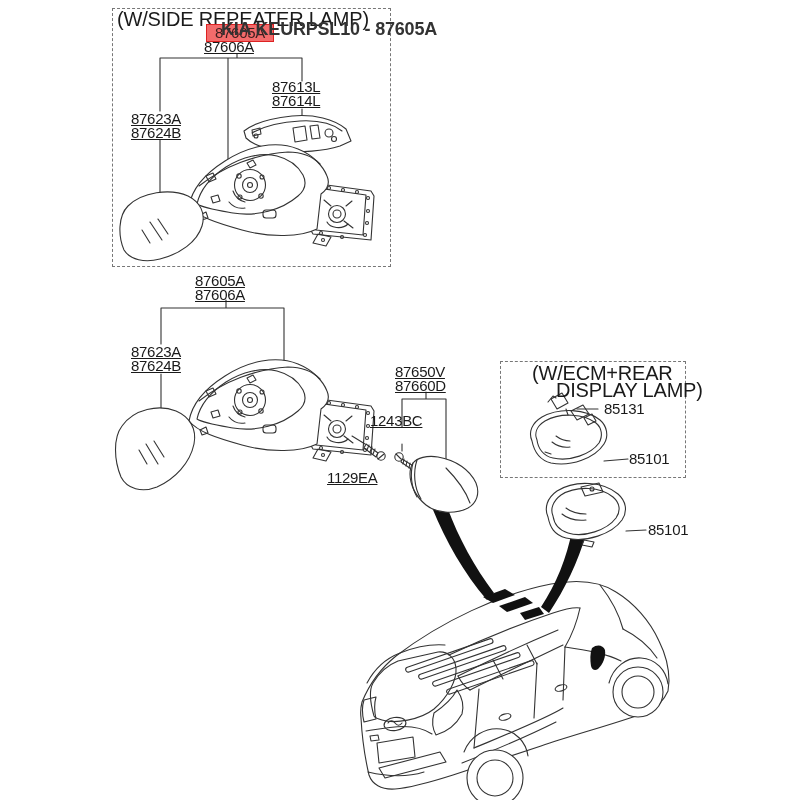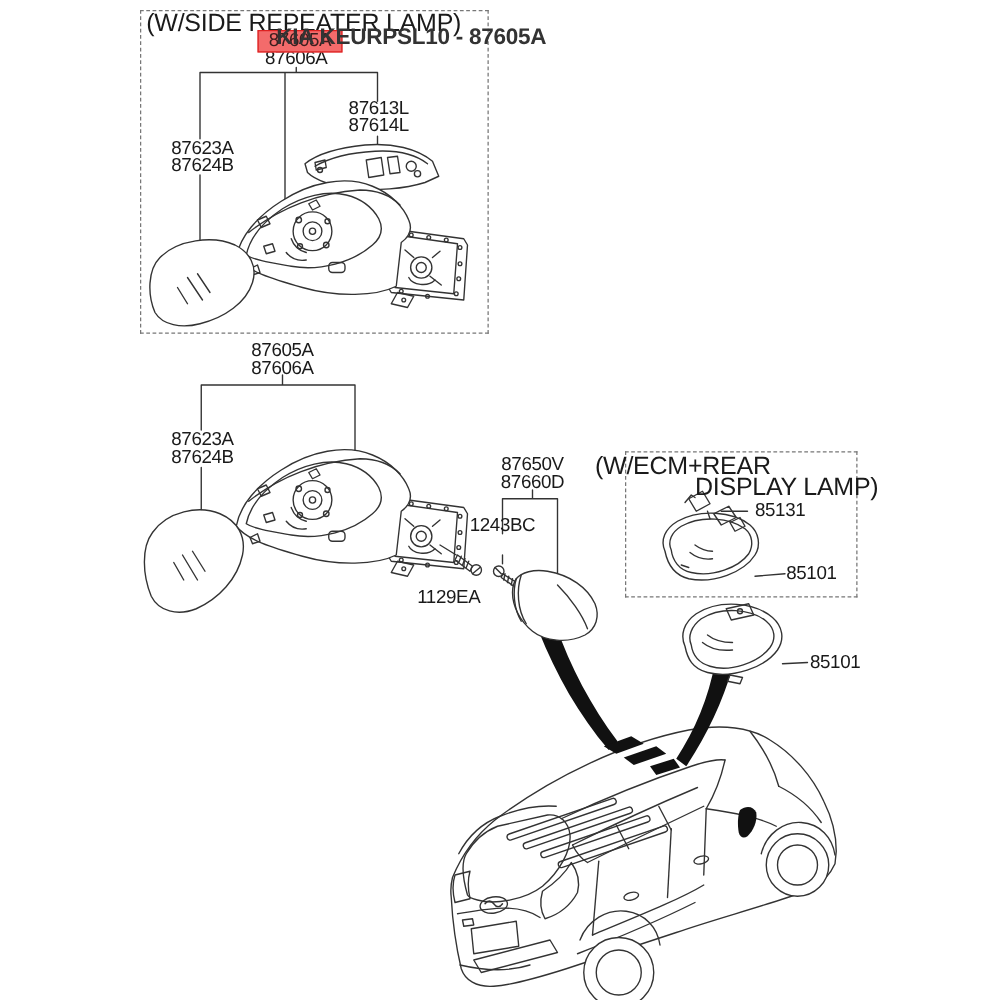--- a/index.html
+++ b/index.html
@@ -2,21 +2,21 @@
 <html style="--highlight-fill: #f36b6b; --highlight-border: #dd2222; --line: #333333; --arrow: #111111; --text: #1a1a1a; --watermark: #333333;"><head>
 <meta charset="utf-8">
 <style>
   html,body{margin:0;padding:0;background:#fff;}
   .stage{position:relative;width:800px;height:800px;background:#fff;overflow:hidden;
          font-family:"Liberation Sans",sans-serif;color:var(--text,#1a1a1a);}
   .stage svg{position:absolute;left:0;top:0;}
   .dashed-box{position:absolute;border:1px dashed #777;}
   .lbl{position:absolute;font-size:15px;line-height:13.5px;letter-spacing:-0.3px;
        color:var(--text,#1a1a1a);white-space:nowrap;}
-  .lbl.center{text-align:center;}
+  .lbl.center{text-align:left;text-decoration:underline;}
   .lbl.two-line span{display:block;}
   .box-title{position:absolute;font-size:20px;line-height:16px;letter-spacing:-0.2px;
        color:var(--text,#1a1a1a);white-space:nowrap;}
   .watermark{position:absolute;font-size:18px;font-weight:bold;letter-spacing:-0.2px;
        color:var(--watermark,#333);white-space:nowrap;z-index:6;}
   .highlight{position:absolute;background:var(--highlight-fill,#f36b6b);
        border:1.5px solid var(--highlight-border,#dd2222);
        width:66px;height:16px;line-height:16px;text-align:center;font-size:15px;
        letter-spacing:-0.3px;color:#3c1d1d;z-index:5;}
   .z{z-index:4;}
@@ -283,21 +283,21 @@
 
   <div class="lbl center two-line z" style="left:395px;top:365px;width:62px;">
     <span>87650V</span>
     <span>87660D</span>
   </div>
 
   <div class="lbl center z" style="left:370px;top:414px;width:64px;">1243BC</div>
 
   <div class="lbl center z" style="left:327px;top:471px;width:64px;">1129EA</div>
 
-  <div class="box-title z" style="left:476px;top:365px;">(W/ECM+REAR</div>
+  <div class="box-title z" style="left:532px;top:365px;">(W/ECM+REAR</div>
   <div class="box-title z" style="left:556px;top:382px;">DISPLAY LAMP)</div>
 
   <div class="lbl z" style="left:604px;top:402px;">85131</div>
 
   <div class="lbl z" style="left:629px;top:452px;">85101</div>
 
   <div class="lbl z" style="left:648px;top:523px;">85101</div>
 
 </div>
 

